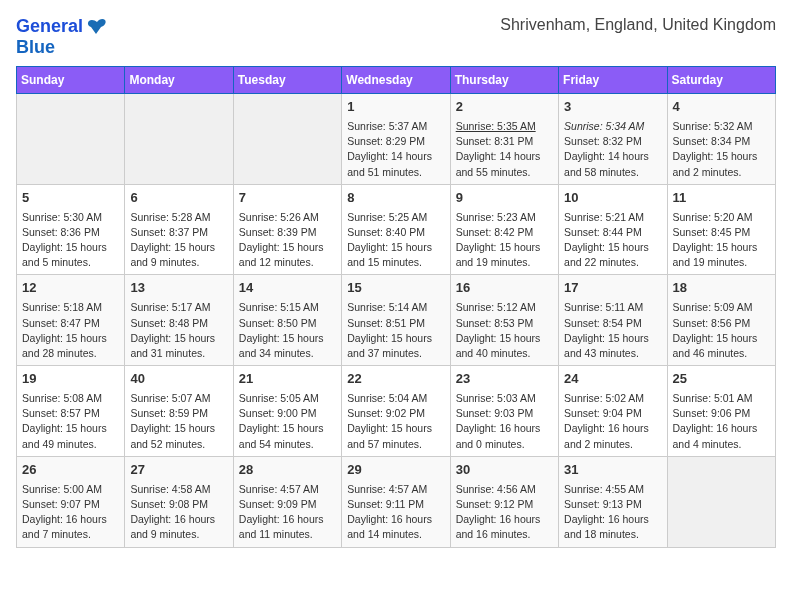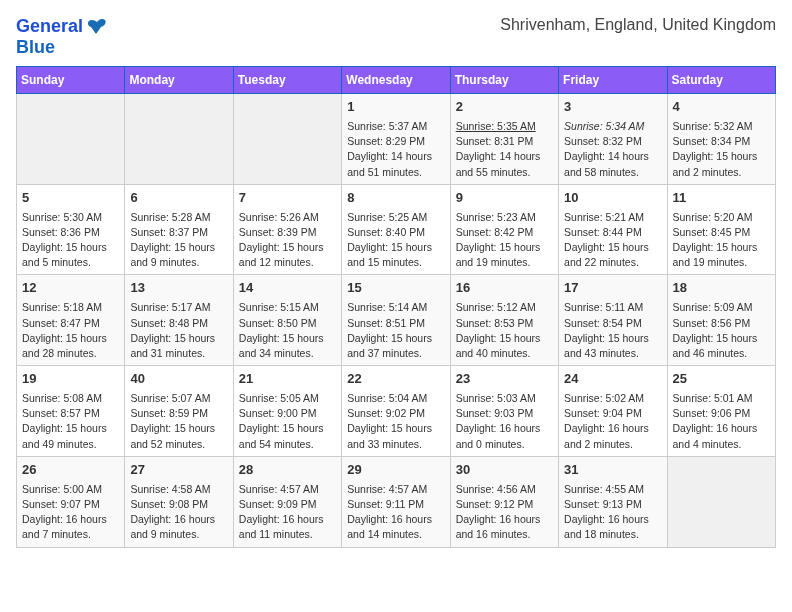--- a/index.html
+++ b/index.html
@@ -306,21 +306,21 @@
             <span style="display: block;">Daylight: 15 hours</span>
             <span style="display: block;">and 54 minutes.</span>
           </div>
         </td>
         <td>
           <span class="day-num">22</span>
           <div class="day-info">
             <span style="display: block;">Sunrise: 5:04 AM</span>
             <span style="display: block;">Sunset: 9:02 PM</span>
             <span style="display: block;">Daylight: 15 hours</span>
-            <span style="display: block;">and 33 minutes.</span>
+            <span style="display: block;">and 57 minutes.</span>
           </div>
         </td>
         <td>
           <span class="day-num">23</span>
           <div class="day-info">
             <span style="display: block;">Sunrise: 5:03 AM</span>
             <span style="display: block;">Sunset: 9:03 PM</span>
             <span style="display: block;">Daylight: 16 hours</span>
             <span style="display: block;">and 0 minutes.</span>
           </div>

